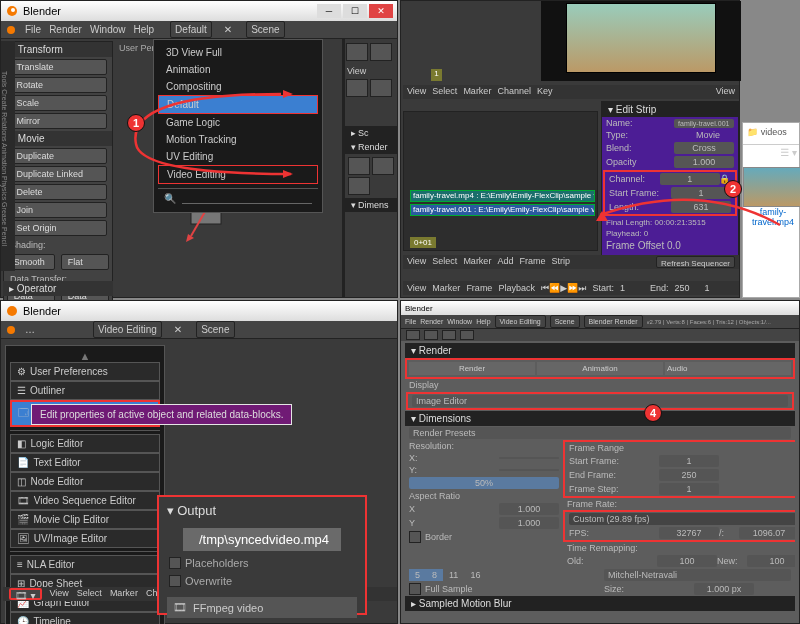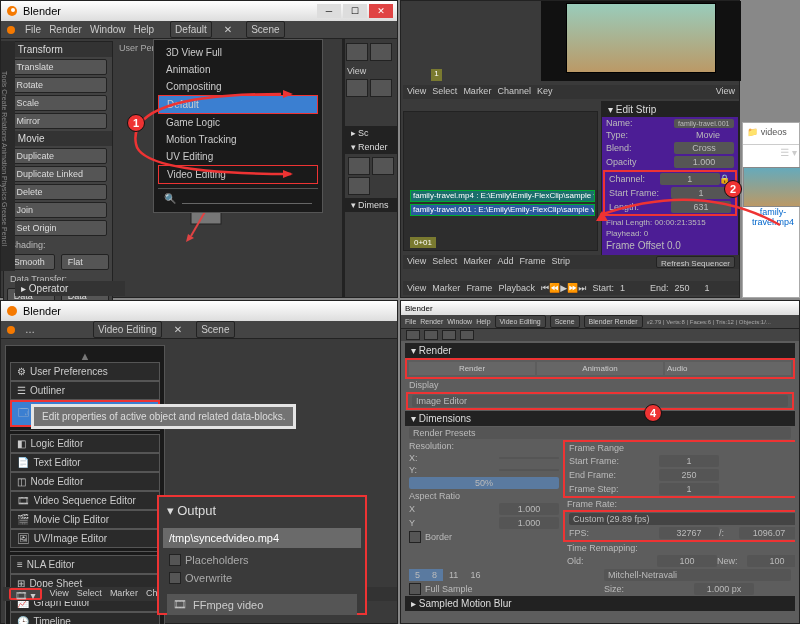--- a/index.html
+++ b/index.html
@@ -21,21 +21,21 @@
 .minibtn{width:22px;height:18px;background:#555;border:1px solid #222;display:inline-block;margin:1px}
 .badge{position:absolute;width:18px;height:18px;border-radius:50%;background:#e33;color:#fff;display:flex;align-items:center;justify-content:center;font-size:11px;font-weight:bold;z-index:50;border:1px solid #111}
 .vseitem{background:#2a2a2a;border:1px solid #555;padding:3px 6px;font-size:10px;color:#ccc;display:flex;gap:4px;align-items:center}
 .vseitem.hi{background:#3b7fd1}
 .prop{position:absolute;background:#4c1d95}
 .propbar{background:#222;padding:2px 6px;font-size:10px;color:#ddd}
 .row{display:flex;align-items:center;padding:1px 4px;font-size:9px;color:#bbb}
 .row .lab{width:90px}
 .row .val{background:#555;padding:1px 4px;min-width:60px;text-align:center;border-radius:2px}
 .strip{position:absolute;height:12px;background:#1b6e6b;border:1px solid #0a3;font-size:8px;color:#fff;overflow:hidden;padding:0 2px;white-space:nowrap}
-.tt{position:absolute;background:#737373;border:3px solid #e5e5e5;padding:4px 8px;color:#ddd;font-size:10px;z-index:40}
+.tt{position:absolute;background:#701a75;border:1px solid #e5e5e5;padding:4px 8px;color:#ddd;font-size:10px;z-index:40}
 .explorer{position:absolute;background:#fff;border:1px solid #aaa}
 .thumb{width:60px;margin:4px auto;text-align:center;color:#06c;font-size:9px}
 .thumbimg{width:58px;height:40px;background:linear-gradient(#6ab,#b96);border:1px solid #888}
 .cb{display:inline-block;width:12px;height:12px;background:#555;border:1px solid #222;margin-right:4px}
 svg{overflow:visible}
 .os{background:#444;border:1px solid #222;border-radius:2px;padding:2px 4px;font-size:10px}
 </style>
 </head>
 <body>
 
@@ -102,21 +102,21 @@
         <polygon points="22,-4 28,-4 25,-12" fill="#4b88e6"></polygon>
         <polygon points="7,48 13,52 5,56" fill="#e04343"></polygon>
       </svg>
   </div>
 
   <div class="rightcol">
     <div class="minibtn"></div><div class="minibtn"></div>
     <div style="clear:both;font-size:9px;padding:2px 4px">View</div>
   </div>
 
-  <div class="tbhead" style="position:absolute;left:14px;bottom:1px;width:110px">▸ <span>Operator</span></div>
+  <div class="tbhead" style="position:absolute;left:2px;bottom:1px;width:110px">▸ <span>Operator</span></div>
 
   <div class="drop" style="left:152px;top:38px;width:170px;z-index:30">
     <div class="item">3D View Full</div>
     <div class="item">Animation</div>
     <div class="item">Compositing</div>
     <div class="item sel">Default</div>
     <div class="item">Game Logic</div>
     <div class="item">Motion Tracking</div>
     <div class="item">UV Editing</div>
     <div class="item" style="border:1px solid #e33">Video Editing</div>
@@ -333,21 +333,21 @@
   <div style="position:absolute;left:2px;bottom:22px;width:394px;height:14px;display:flex;gap:8px;font-size:9px;background:#333;padding:1px 6px">
     <span class="os" style="border:2px solid #e33;padding:0 4px">🎞 ▾</span>
     <span>View</span>
     <span>Select</span>
     <span>Marker</span>
     <span>Channel</span>
   </div>
 
   <div style="position:absolute;left:156px;top:194px;width:210px;height:120px;background:#3a3a3a;border:2px solid #e33">
     <div style="font-size:13px;color:#ddd;padding:6px 8px">▾ <span>Output</span></div>
-    <div style="margin:4px 4px;background:#6a6a6a;color:#fff;padding:4px 6px;font-size:11px">/tmp\syncedvideo.mp4</div>
+    <div style="margin:4px 24px;background:#6a6a6a;color:#fff;padding:4px 16px;font-size:13px">/tmp\syncedvideo.mp4</div>
     <div style="padding:2px 10px;display:flex;align-items:center;color:#aaa;font-size:11px">
         <span class="cb"></span>
         <span>Placeholders</span>
       </div>
     <div style="padding:4px 10px;display:flex;align-items:center;color:#aaa;font-size:11px">
         <span class="cb"></span>
         <span>Overwrite</span>
       </div>
     <div style="margin:6px 8px;background:#555;padding:4px 6px;font-size:11px;display:flex;align-items:center;gap:6px">
         <span>🎞</span>

